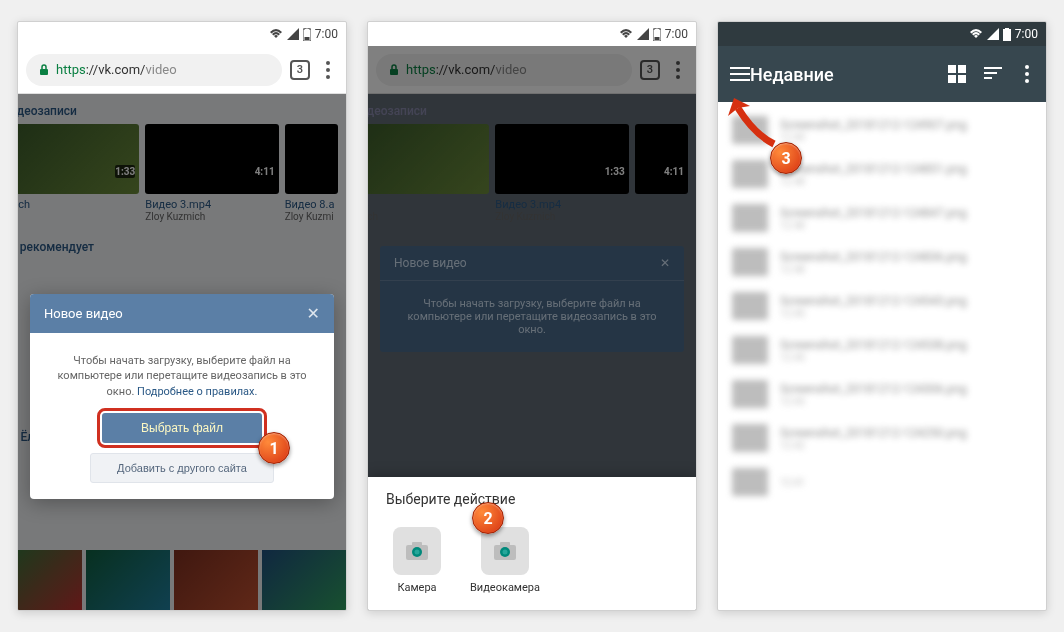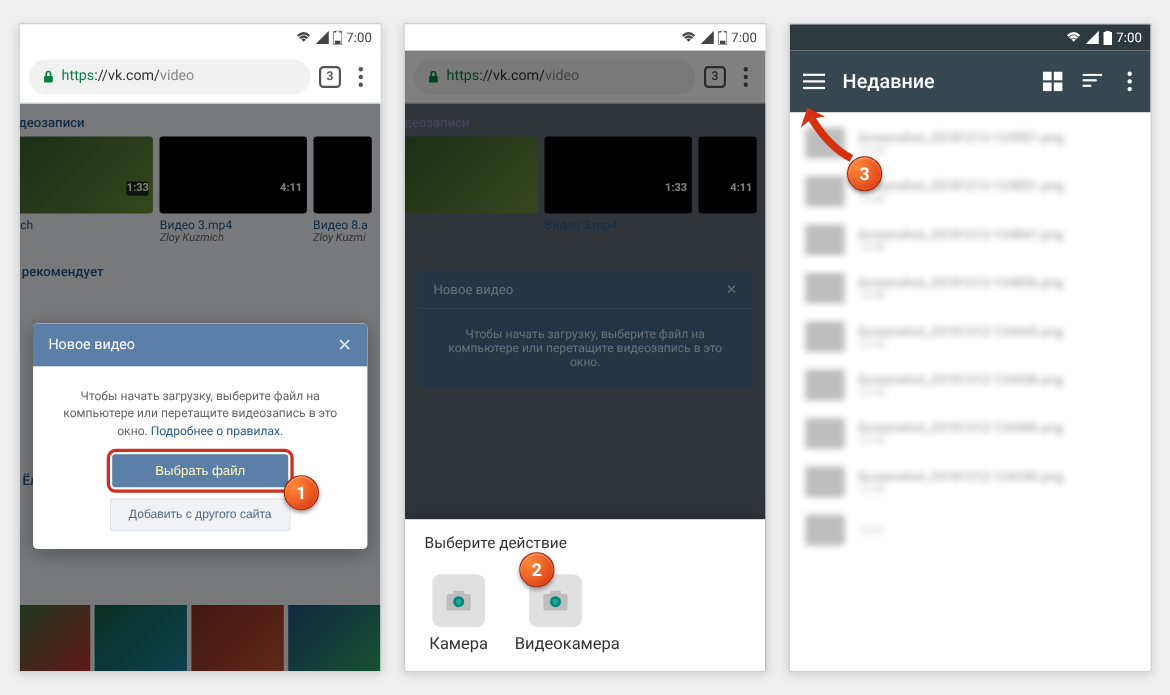--- a/index.html
+++ b/index.html
@@ -109,21 +109,21 @@
   right: 4px;
   bottom: 16px;
   background: rgba(0,0,0,0.7);
   color: #fff;
   font-size: 10px;
   padding: 1px 0;
   border-radius: 2px;
   font-weight: bold;
 }
 .video-title { font-size: 11px; color: #2a5885; margin-top: 4px; }
-.video-author { font-size: 10px; color: #656565; font-style: italic; }
+.video-author { font-size: 10px; color: #656565; }
 .dim-overlay { position: absolute; inset: 0; background: rgba(0,0,0,0.5); }
 .bottom-row {
   position: absolute;
   bottom: 0;
   left: -20px;
   right: 0;
   height: 60px;
   display: flex;
   gap: 4px;
 }
@@ -172,21 +172,21 @@
   cursor: pointer;
   position: relative;
 }
 .btn-primary.highlighted {
   outline: 3px solid #d03020;
   outline-offset: 2px;
 }
 .or-text { font-size: 11px; color: #aaa; margin: 8px 0; }
 .btn-secondary {
   display: block;
-  width: 164px;
+  width: 184px;
   margin: 0 auto;
   padding: 8px;
   background: #f0f2f5;
   color: #55677d;
   border: 1px solid #e0e4ea;
   border-radius: 3px;
   font-size: 11px;
   cursor: pointer;
 }
 .badge {
@@ -232,30 +232,30 @@
   width: 48px;
   height: 48px;
   margin: 0 auto 6px;
   border-radius: 8px;
   display: flex;
   align-items: center;
   justify-content: center;
 }
 .action-icon.cam { background: #e0e0e0; }
 .action-icon.doc { background: #757575; }
-.action-label { font-size: 15px; color: #333; }
+.action-label { font-size: 11px; color: #333; }
 
 .picker-toolbar {
   height: 56px;
   background: #37474f;
   color: #fff;
   display: flex;
   align-items: center;
   padding: 0 12px;
-  gap: 16px;
+  gap: 0;
 }
 .hamburger { width: 20px; display: flex; flex-direction: column; gap: 4px; cursor: pointer; }
 .hamburger span { height: 2px; background: #fff; }
 .picker-title { font-size: 18px; font-weight: 500; flex: 1; }
 .picker-actions { display: flex; gap: 18px; align-items: center; }
 .file-list { height: calc(100% - 80px); overflow: hidden; filter: blur(3px); opacity: 0.55; padding-top: 6px;}
 .file-row { display: flex; align-items: center; padding: 8px 14px; gap: 12px; }
 .file-thumb { width: 36px; height: 28px; background: #888; border-radius: 2px; }
 .file-info { flex: 1; }
 .file-name { font-size: 12px; color: #333; }

